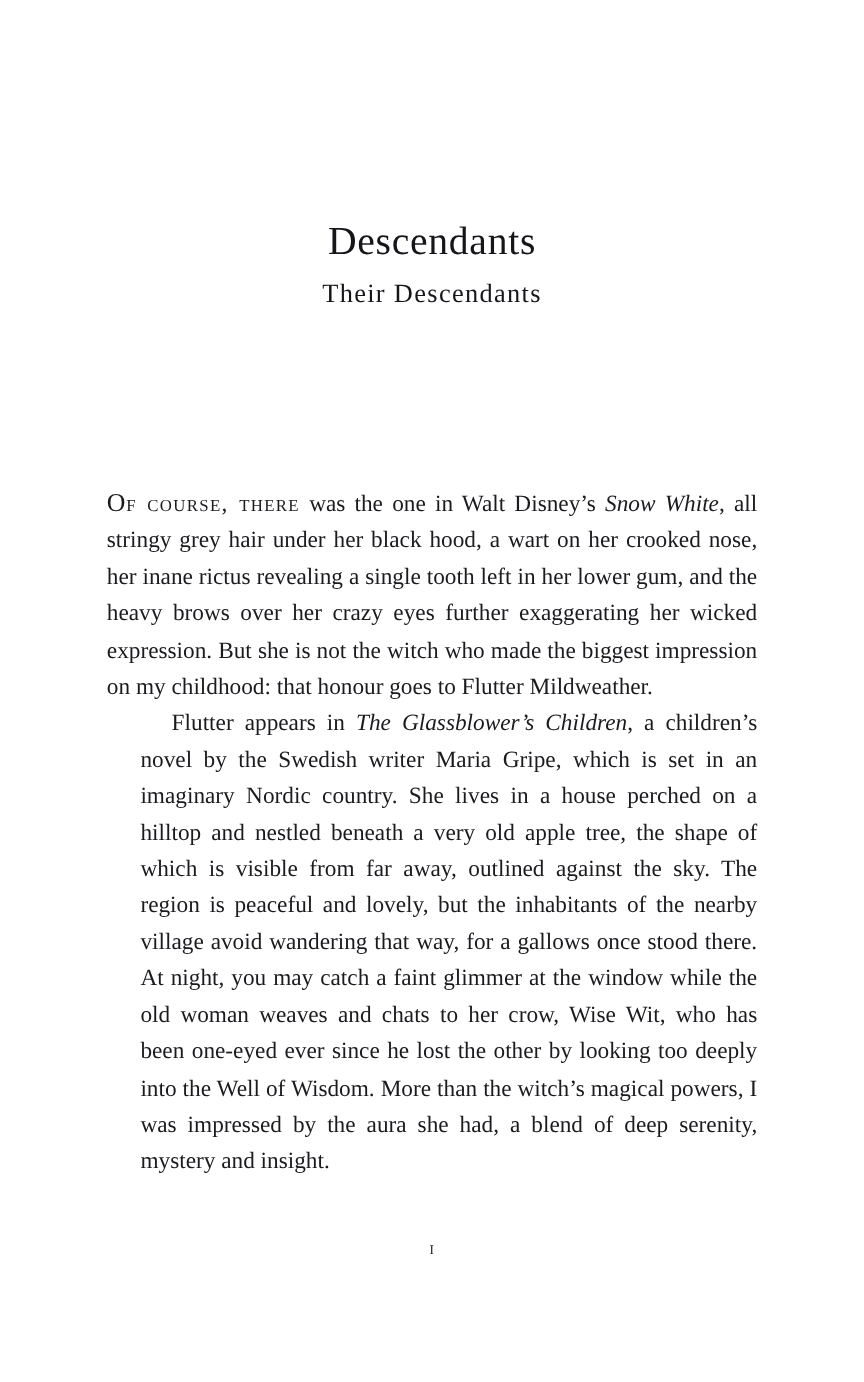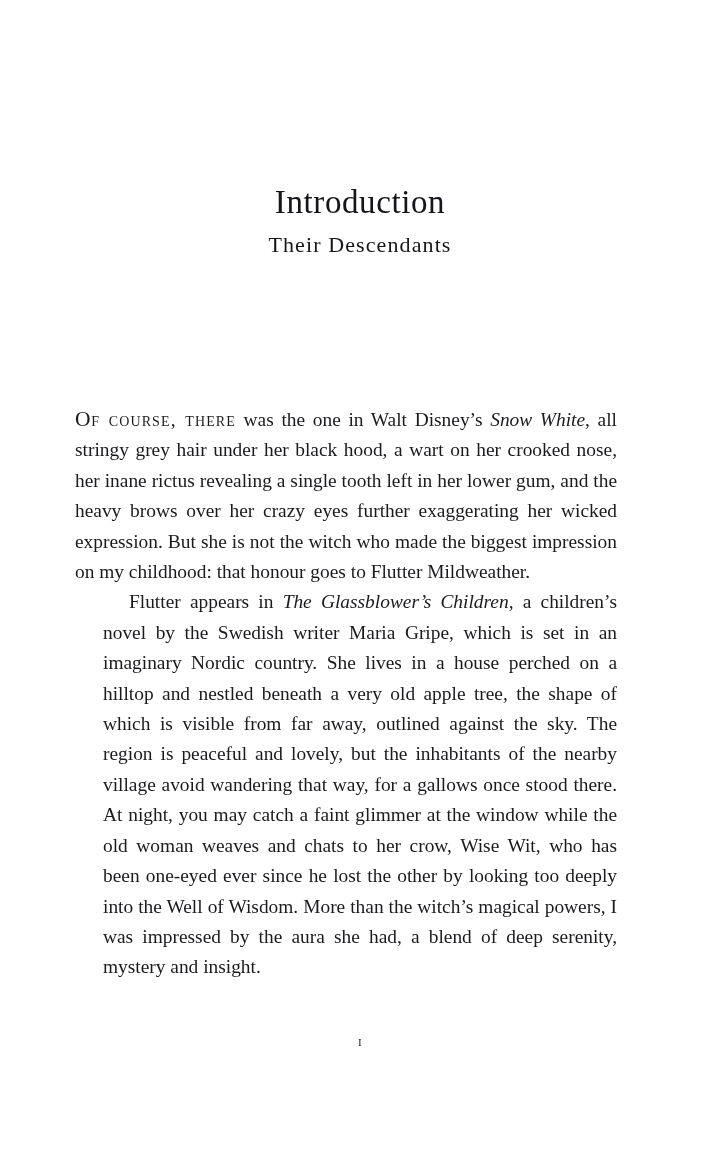--- a/index.html
+++ b/index.html
@@ -46,21 +46,21 @@
     font-weight: 400;
     line-height: 34px;
     letter-spacing: 1.1px;
     color: #16161a;
     margin: 6px 0 0 0;
   }
 
   
   .body-block {
     position: absolute;
-    left: 75px;
+    left: 89px;
     top: 404px;
     width: 542px;
   }
 
   .para {
     margin: 0;
     font-size: 19.4px;
     line-height: 30.4px;
     text-align: justify;
     text-justify: inter-word;
@@ -103,21 +103,21 @@
     letter-spacing: 0.5px;
     color: #26262a;
   }
 </style>
 </head>
 <body>
 
 <div class="page">
 
   <div class="heading-block">
-    <h1 class="chapter-title">Introduction</h1>
+    <h1 class="chapter-title">Descendants</h1>
     <h2 class="chapter-subtitle">Their Descendants</h2>
   </div>
 
   <div class="body-block">
 
     <p class="para"><span class="opening-caps"><span class="drop-initial">O</span><span>f course, there</span></span><span> was the one in Walt Disney’s </span><span class="title-italic">Snow White</span><span>, all stringy grey hair under her black hood, a wart on her crooked nose, her inane rictus revealing a single tooth left in her lower gum, and the heavy brows over her crazy eyes further exaggerating her wicked expression. But she is not the witch who made the biggest impression on my childhood: that honour goes to Flutter Mildweather.</span></p>
 
     <p class="para indented"><span>Flutter appears in </span><span class="title-italic">The Glassblower’s Children</span><span>, a children’s novel by the Swedish writer Maria Gripe, which is set in an imaginary Nordic country. She lives in a house perched on a hilltop and nestled beneath a very old apple tree, the shape of which is visible from far away, outlined against the sky. The region is peaceful and lovely, but the inhabitants of the nearby village avoid wandering that way, for a gallows once stood there. At night, you may catch a faint glimmer at the window while the old woman weaves and chats to her crow, Wise Wit, who has been one-eyed ever since he lost the other by looking too deeply into the Well of Wisdom. More than the witch’s magical powers, I was impressed by the aura she had, a blend of deep serenity, mystery and insight.</span></p>
 
   </div>

